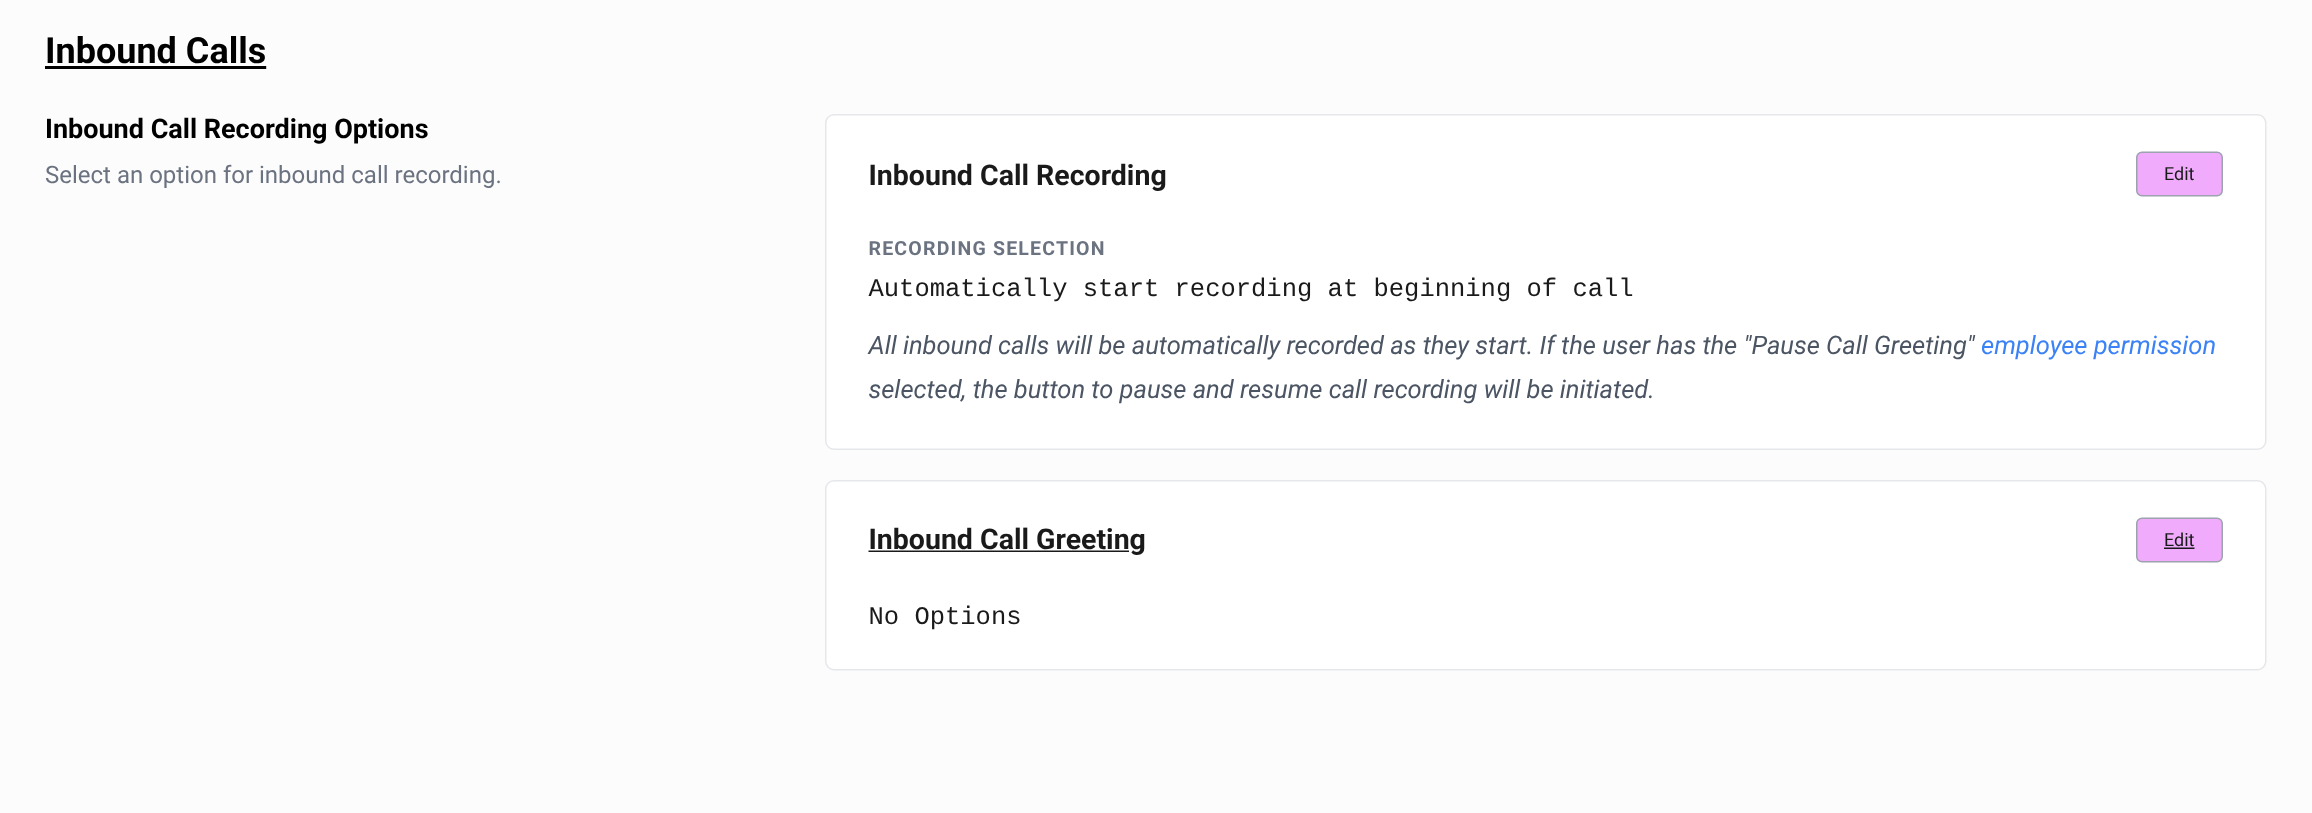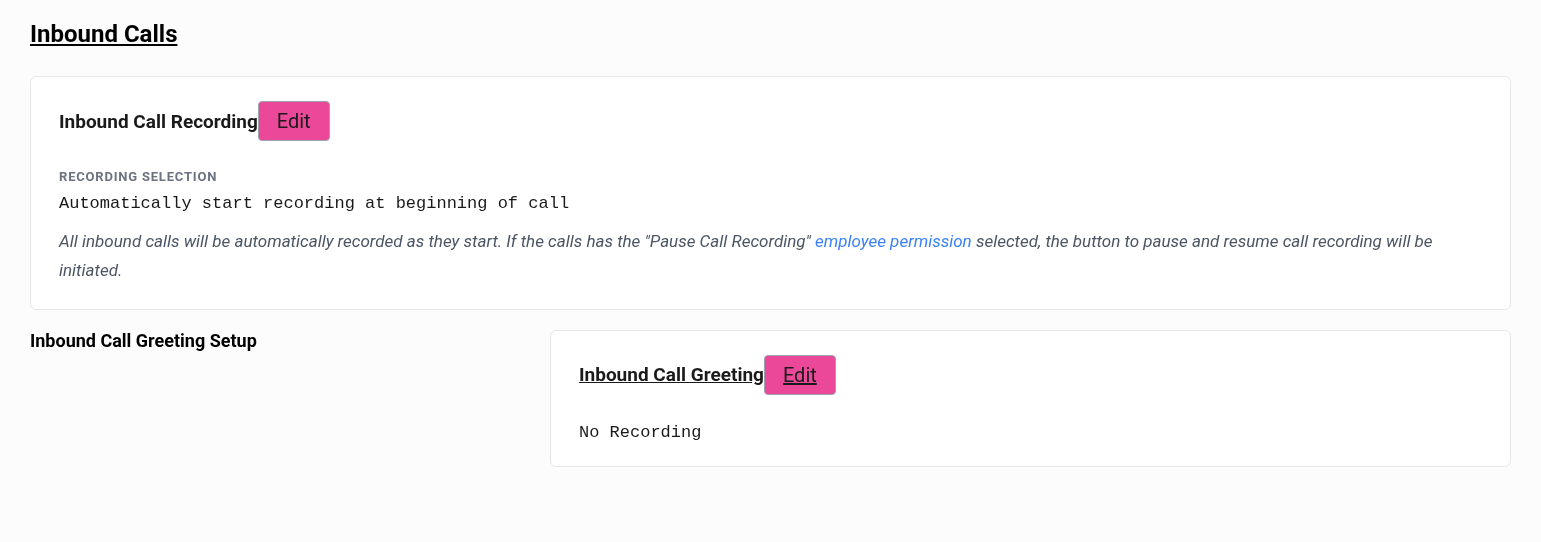--- a/index.html
+++ b/index.html
@@ -45,35 +45,36 @@
       flex: 1;
     }
     .card {
       border: 1px solid #e5e7eb;
       border-radius: 6px;
       background: #fff;
       padding: 24px 28px;
     }
     .card-header {
       display: flex;
-      justify-content: flex-start;
+      justify-content: space-between;
       align-items: center;
       margin-bottom: 28px;
+      gap: 20px;
     }
     .card-title {
       font-size: 19px;
       font-weight: 700;
       color: #1a1a1a;
     }
     .edit-button {
       border: 1px solid #9ca3af;
-      background: #ec4899;
+      background: #f0abfc;
       padding: 7px 18px;
       border-radius: 4px;
-      font-size: 20px;
+      font-size: 12px;
       color: #1a1a1a;
       cursor: pointer;
       font-family: inherit;
     }
     .field-label {
       font-size: 13px;
       letter-spacing: 0.8px;
       color: #6b7280;
       text-transform: uppercase;
       margin-bottom: 10px;
@@ -103,41 +104,44 @@
     .card-greeting .field-value {
       margin-bottom: 0;
     }
   </style>
 </head>
 <body>
 
 <h1 class="page-title">Inbound Calls</h1>
 
 <div class="section-row">
+  <div class="section-left">
+    <div class="section-left-title">Inbound Call Recording Options</div>
+    <div class="section-left-desc">Select an option for inbound call recording.</div>
+  </div>
   <div class="section-right">
     <div class="card">
       <div class="card-header">
         <div class="card-title">Inbound Call Recording</div>
         <button class="edit-button">Edit</button>
       </div>
       <div class="field-label">RECORDING SELECTION</div>
       <div class="field-value">Automatically start recording at beginning of call</div>
       <div class="field-description">
-        <span>All inbound calls will be automatically recorded as they start. If the calls has the "Pause Call Recording" </span><a href="#" class="inline-link">employee permission</a><span> selected, the button to pause and resume call recording will be initiated.</span>
+        <span>All inbound calls will be automatically recorded as they start. If the user has the "Pause Call Greeting" </span><a href="#" class="inline-link">employee permission</a><span> selected, the button to pause and resume call recording will be initiated.</span>
       </div>
     </div>
   </div>
 </div>
 
 <div class="section-row">
   <div class="section-left">
-    <div class="section-left-title">Inbound Call Greeting Setup</div>
   </div>
   <div class="section-right">
     <div class="card card-greeting">
       <div class="card-header">
         <div class="card-title">Inbound Call Greeting</div>
         <button class="edit-button">Edit</button>
       </div>
-      <div class="field-value">No Recording</div>
+      <div class="field-value">No Options</div>
     </div>
   </div>
 </div>
 
 </body></html>

